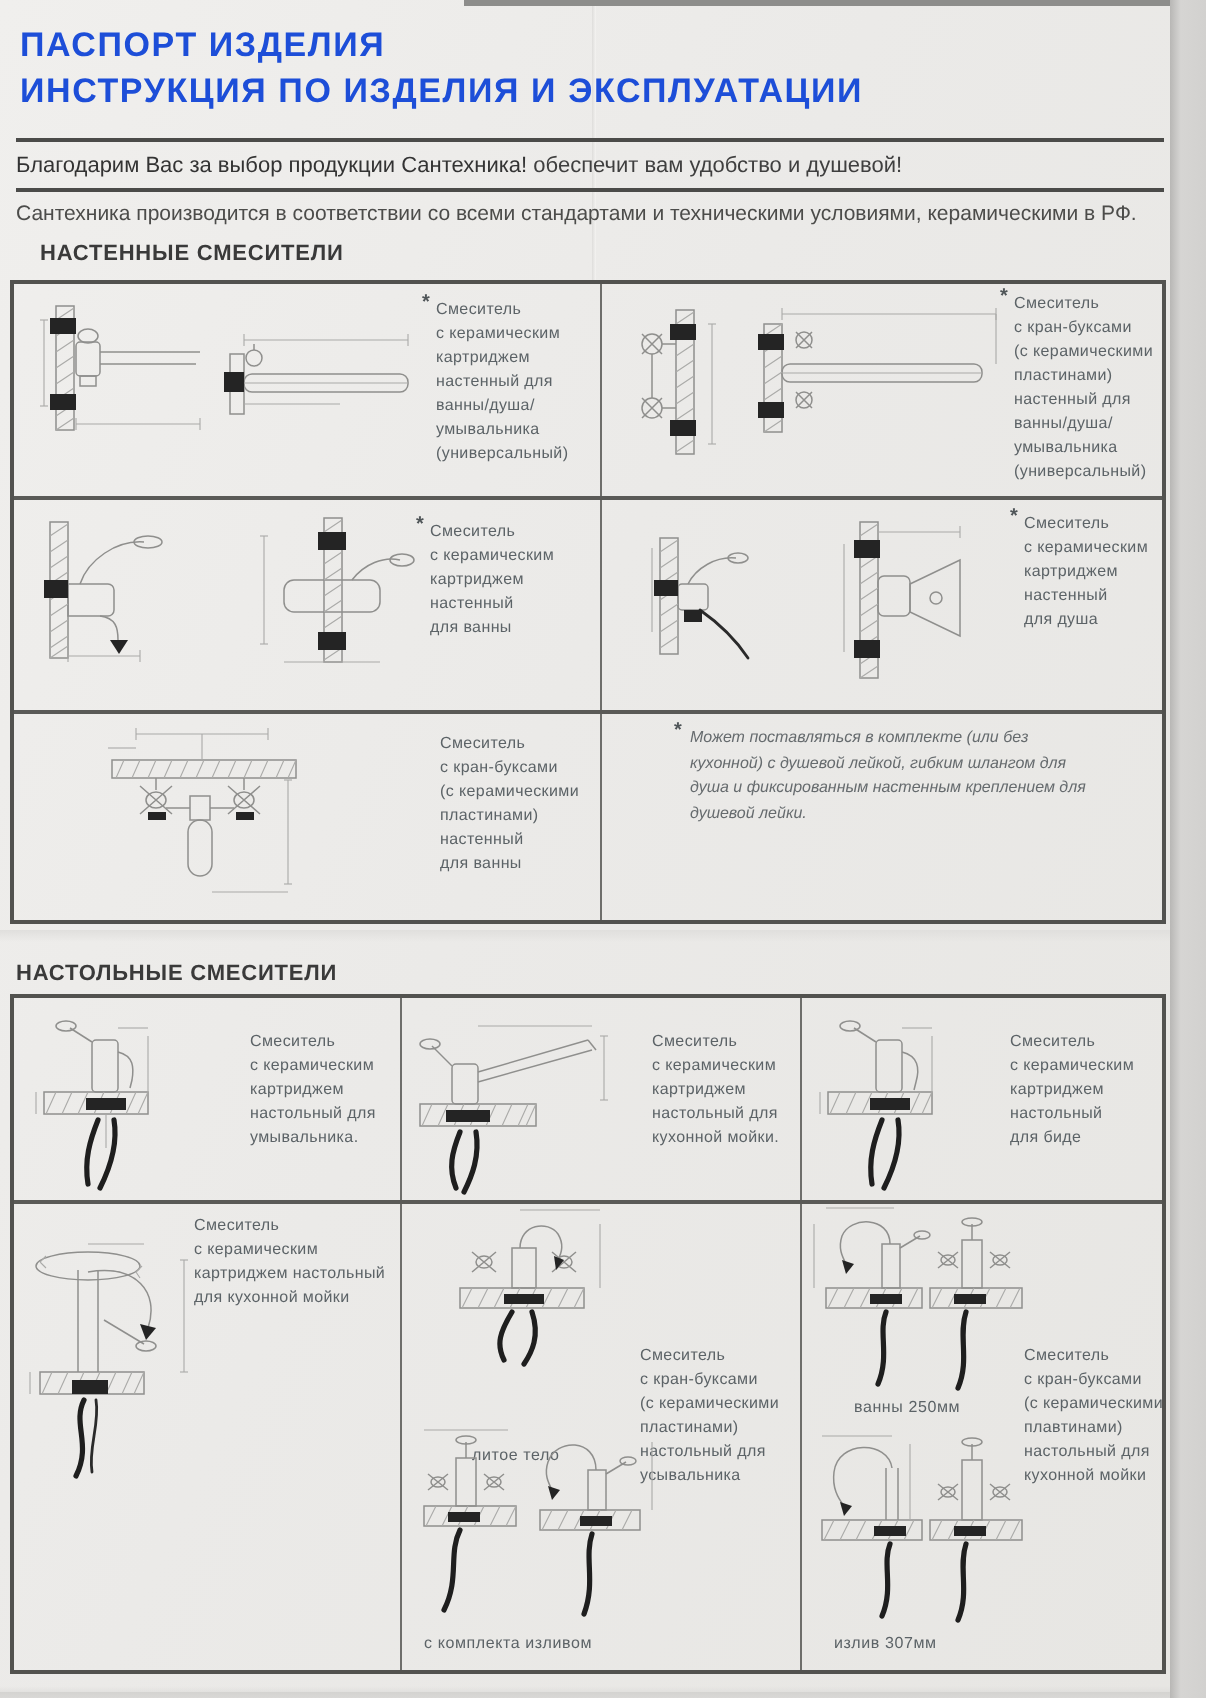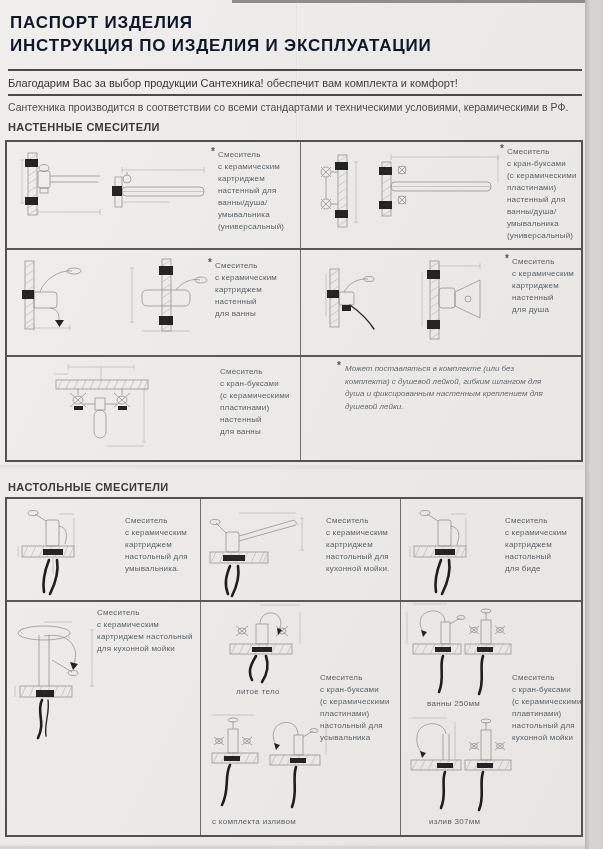--- a/index.html
+++ b/index.html
@@ -16,21 +16,21 @@
   .edge-top{position:absolute;left:232px;top:0;width:371px;height:3px;background:#8d8d8b}
   .edge-top-dark{position:absolute;left:300px;top:0;width:132px;height:6px;background:#34343
 2;border-radius:0 0 2px 2px}
   .edge-bottom{position:absolute;left:0;top:843px;width:585px;height:6px;
     background:linear-gradient(180deg,rgba(0,0,0,0),#d9d8d6)}
   .crease-v{position:absolute;left:296px;top:3px;width:2px;height:137px;
     background:linear-gradient(90deg,#dedddb,#f4f3f1)}
   .crease-h{position:absolute;left:0;top:465px;width:585px;height:6px;
     background:linear-gradient(180deg,#e0dfdd,rgba(255,255,255,0))}
 
-  .t-title{position:absolute;font-size:17px;font-weight:bold;color:#0f172a;letter-spacing:.8px;white-space:nowrap}
+  .t-title{position:absolute;font-size:17px;font-weight:bold;color:#1d4ed8;letter-spacing:.8px;white-space:nowrap}
   .rule{position:absolute;height:2px;background:#4b4b49}
   .t-thanks{position:absolute;font-size:11px;color:#3f3f3f;white-space:nowrap}
   .t-thanks b{font-weight:normal;color:#333}
   .t-std{position:absolute;font-size:10.5px;color:#4c4c4a;white-space:nowrap}
   .t-sec{position:absolute;font-size:11px;font-weight:bold;color:#3a3a3a;letter-spacing:.4px;white-space:nowrap}
 
   .grid{position:absolute;border:2px solid #52524f;background:rgba(255,255,255,0.0)}
   .vline{position:absolute;width:1px;background:#6e6e6b}
   .hline{position:absolute;height:2px;background:#5a5a57}
 
@@ -56,25 +56,25 @@
 <div class="edge-top"></div>
 <div class="edge-top-dark"></div>
 <div class="edge-right"></div>
 <div class="edge-bottom"></div>
 <div class="crease-v"></div>
 <div class="crease-h"></div>
 
 <div class="t-title" style="left:10px;top:13px">ПАСПОРТ ИЗДЕЛИЯ</div>
 <div class="t-title" style="left:10px;top:36px">ИНСТРУКЦИЯ ПО ИЗДЕЛИЯ И ЭКСПЛУАТАЦИИ</div>
 <div class="rule" style="left:8px;top:69px;width:574px"></div>
-<div class="t-thanks" style="left:8px;top:77px"><b>Благодарим Вас за выбор продукции Сантехника!</b>&nbsp;<span>обеспечит вам комплекта и комфорт!</span></div>
+<div class="t-thanks" style="left:8px;top:77px"><b>Благодарим Вас за выбор продукции Сантехника!</b>&nbsp;<span>обеспечит вам удобство и душевой!</span></div>
 <div class="rule" style="left:8px;top:94px;width:574px;height:1.5px"></div>
 <div class="t-std" style="left:8px;top:101px">Сантехника производится в соответствии со всеми стандартами и техническими условиями, керамическими в РФ.</div>
 
-<div class="t-sec" style="left:8px;top:121px">НАСТЕННЫЕ СМЕСИТЕЛИ</div>
+<div class="t-sec" style="left:20px;top:121px">НАСТЕННЫЕ СМЕСИТЕЛИ</div>
 
 <div class="grid" style="left:5px;top:140px;width:574px;height:318px">
   <div class="vline" style="left:293px;top:0;height:318px"></div>
   <div class="hline" style="left:0;top:106px;width:574px"></div>
   <div class="hline" style="left:0;top:213px;width:574px"></div>
 </div>
 
 <div class="d" style="left:20px;top:150px">
 <svg width="85" height="70" viewBox="0 0 85 70">
   <g class="gm">
@@ -318,21 +318,21 @@
 </div>
 <div class="cell-text" style="left:220px;top:366px">Смеситель
 с кран-буксами
 (с керамическими
 пластинами)
 настенный
 для ванны</div>
 
 <div class="ast" style="left:337px;top:360px">*</div>
 <div class="note-text" style="left:345px;top:363px;width:228px">Может  поставляться в комплекте (или без
-комплекта) с душевой лейкой,   гибким  шлангом для
+кухонной) с душевой лейкой,   гибким  шлангом для
 душа и фиксированным настенным креплением для
 душевой лейки.</div>
 
 <div class="t-sec" style="left:8px;top:481px">НАСТОЛЬНЫЕ СМЕСИТЕЛИ</div>
 
 <div class="grid" style="left:5px;top:497px;width:574px;height:336px">
   <div class="vline" style="left:193px;top:0;height:336px"></div>
   <div class="vline" style="left:393px;top:0;height:336px"></div>
   <div class="hline" style="left:0;top:101px;width:574px"></div>
 </div>
@@ -475,21 +475,21 @@
         <line x1="44" y1="5" x2="84" y2="5"></line>
   </g>
   <g class="gb">
         <rect x="36" y="47" width="20" height="5"></rect>
         <path d="M61 28l5 2 -4 5z"></path>
       </g>
   <path d="M40 56 C 34 66, 32 72, 36 80" class="gh"></path>
   <path d="M50 56 C 54 68, 50 76, 46 82" class="gh"></path>
 </svg>
 </div>
-<div class="small-label" style="left:236px;top:687px">литое тело</div>
+<div class="small-label" style="left:236px;top:723px">литое тело</div>
 <div class="cell-text" style="left:320px;top:672px">Смеситель
 с кран-буксами
 (с керамическими
 пластинами)
 настольный для
 усывальника</div>
 <div class="d" style="left:210px;top:713px">
 <svg width="122" height="100" viewBox="0 0 122 100">
   <g class="gm">
     <rect x="18" y="16" width="10" height="24"></rect>
@@ -586,13 +586,13 @@
   </g>
   <g class="gb">
         <rect x="34" y="45" width="16" height="5"></rect>
         <rect x="74" y="45" width="16" height="5"></rect>
         <path d="M17 33l6 2 -4 5z"></path>
       </g>
   <path d="M42 54 C 38 64, 44 76, 38 90" class="gh"></path>
   <path d="M80 54 C 76 66, 82 78, 76 92" class="gh"></path>
 </svg>
 </div>
-<div class="small-label" style="left:429px;top:817px">излив 307мм</div>
+<div class="small-label" style="left:417px;top:817px">излив 307мм</div>
 
 </body></html>

